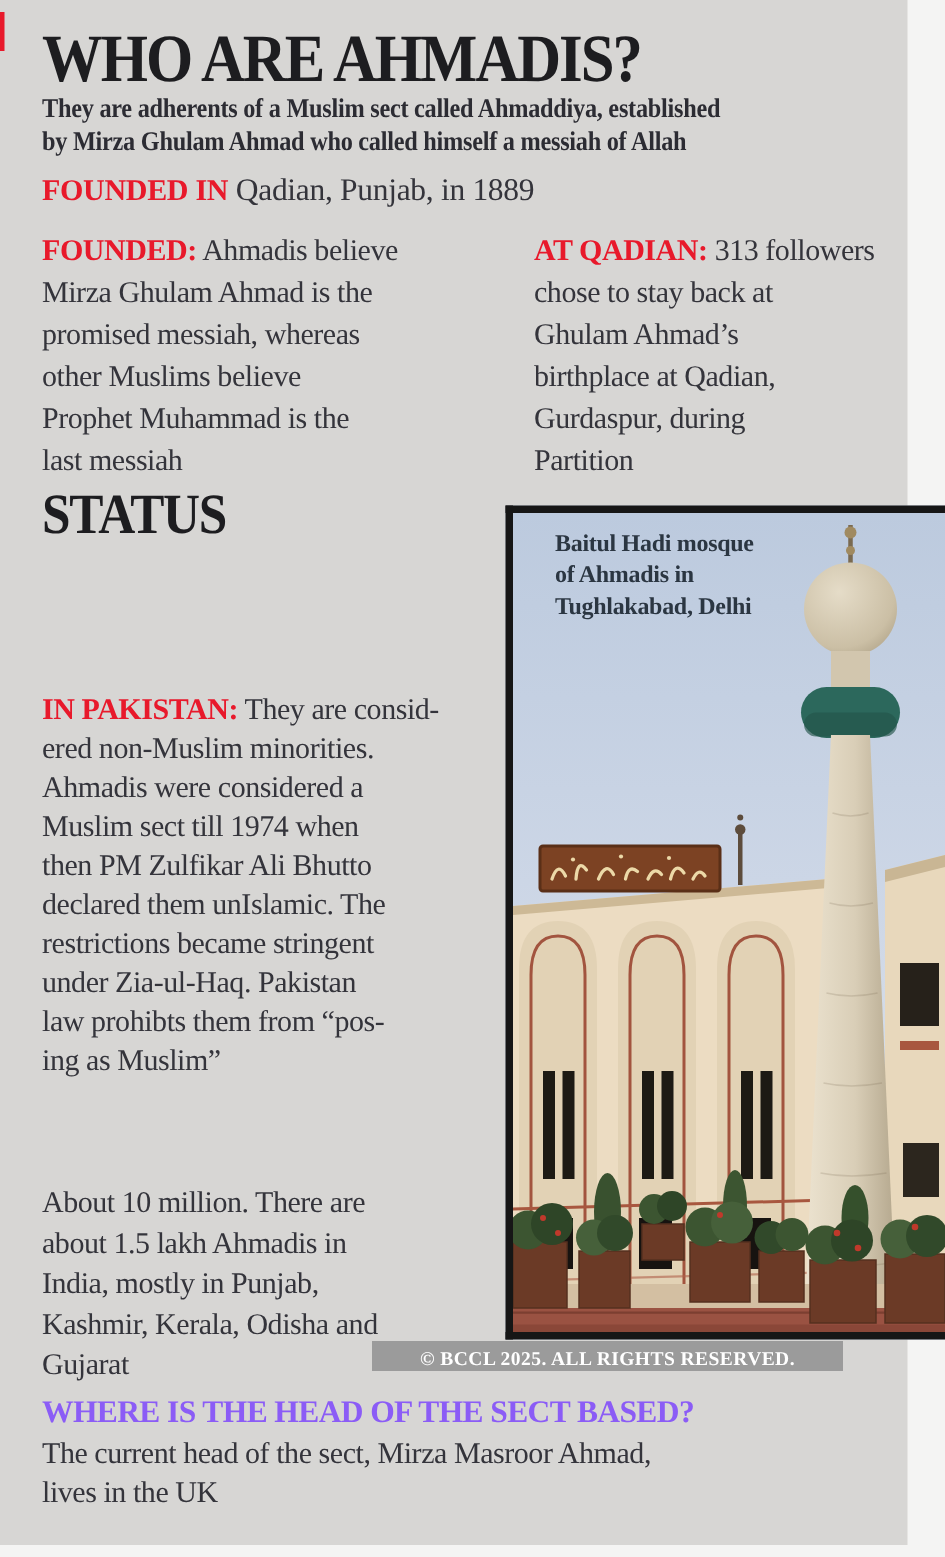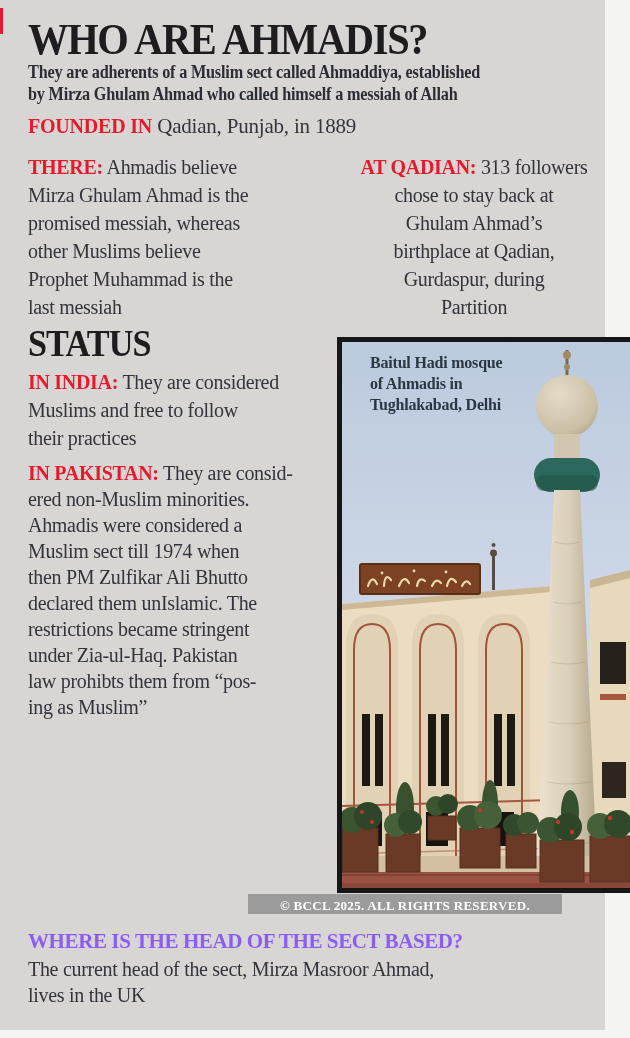--- a/index.html
+++ b/index.html
@@ -23,21 +23,21 @@
     white-space:pre-line;
   }
   .founded{left:28px;top:114px;width:560px;font-size:21px;color:#34343b;white-space:nowrap;letter-spacing:-0.2px;}
   .founded .label{font-size:20px;}
   .para{
     font-size:20px;line-height:28px;color:#34343b;letter-spacing:-0.3px;white-space:pre-line;
   }
   .para-tight{line-height:26px;}
   .label{color:#e8192b;font-weight:bold;}
   .belief{left:28px;top:153px;width:300px;}
-  .at-qadian{left:344px;top:153px;width:260px;text-align:center;}
+  .at-qadian{left:356px;top:153px;width:260px;}
   .status-h{
     left:28px;top:324px;width:300px;
     font-size:38px;font-weight:800;letter-spacing:-1px;color:#1d1d20;line-height:1.05;white-space:nowrap;
   }
   .in-india{left:28px;top:368px;width:300px;}
   .in-pakistan{left:28px;top:460px;width:305px;}
   .howmany-h{
     left:28px;top:731px;width:330px;
     font-size:23px;font-weight:800;letter-spacing:-0.5px;color:#e8192b;line-height:27px;white-space:pre-line;
   }
@@ -74,51 +74,53 @@
 
   <div class="abs panel"></div>
   <div class="abs red-tick"></div>
 
   <div class="abs title squeeze">WHO ARE AHMADIS?</div>
   <div class="abs subtitle squeeze">They are adherents of a Muslim sect called Ahmaddiya, established
 by Mirza Ghulam Ahmad who called himself a messiah of Allah</div>
 
   <div class="abs founded"><span class="label">FOUNDED IN</span><span> Qadian, Punjab, in 1889</span></div>
 
-  <div class="abs para belief"><span class="label">THERE:</span><span> Ahmadis believe
+  <div class="abs para belief"><span class="label">FOUNDED:</span><span> Ahmadis believe
 Mirza Ghulam Ahmad is the
 promised messiah, whereas
 other Muslims believe
 Prophet Muhammad is the
 last messiah</span></div>
 
   <div class="abs para at-qadian"><span class="label">AT QADIAN:</span><span> 313 followers
 chose to stay back at
 Ghulam Ahmad’s
 birthplace at Qadian,
 Gurdaspur, during
 Partition</span></div>
 
   <div class="abs status-h squeeze">STATUS</div>
 
-  <div class="abs para in-india"><span class="label">IN INDIA:</span><span> They are considered
-Muslims and free to follow
-their practices</span></div>
 
   <div class="abs para para-tight in-pakistan"><span class="label">IN PAKISTAN:</span><span> They are consid-
 ered non-Muslim minorities.
 Ahmadis were considered a
 Muslim sect till 1974 when
 then PM Zulfikar Ali Bhutto
 declared them unIslamic. The
 restrictions became stringent
 under Zia-ul-Haq. Pakistan
 law prohibts them from “pos-
 ing as Muslim”</span></div>
 
+  <div class="abs para howmany-t">About 10 million. There are
+about 1.5 lakh Ahmadis in
+India, mostly in Punjab,
+Kashmir, Kerala, Odisha and
+Gujarat</div>
 
   <div class="abs where-h">WHERE IS THE HEAD OF THE SECT BASED?</div>
   <div class="abs para where-t">The current head of the sect, Mirza Masroor Ahmad,
 lives in the UK</div>
 
   <div class="abs photo">
     <svg width="288" height="546" viewBox="0 0 288 546" xmlns="http://www.w3.org/2000/svg">
       <defs>
         <linearGradient id="sky" x1="0" y1="0" x2="0" y2="1">
           <stop offset="0" stop-color="#bccade"></stop>

